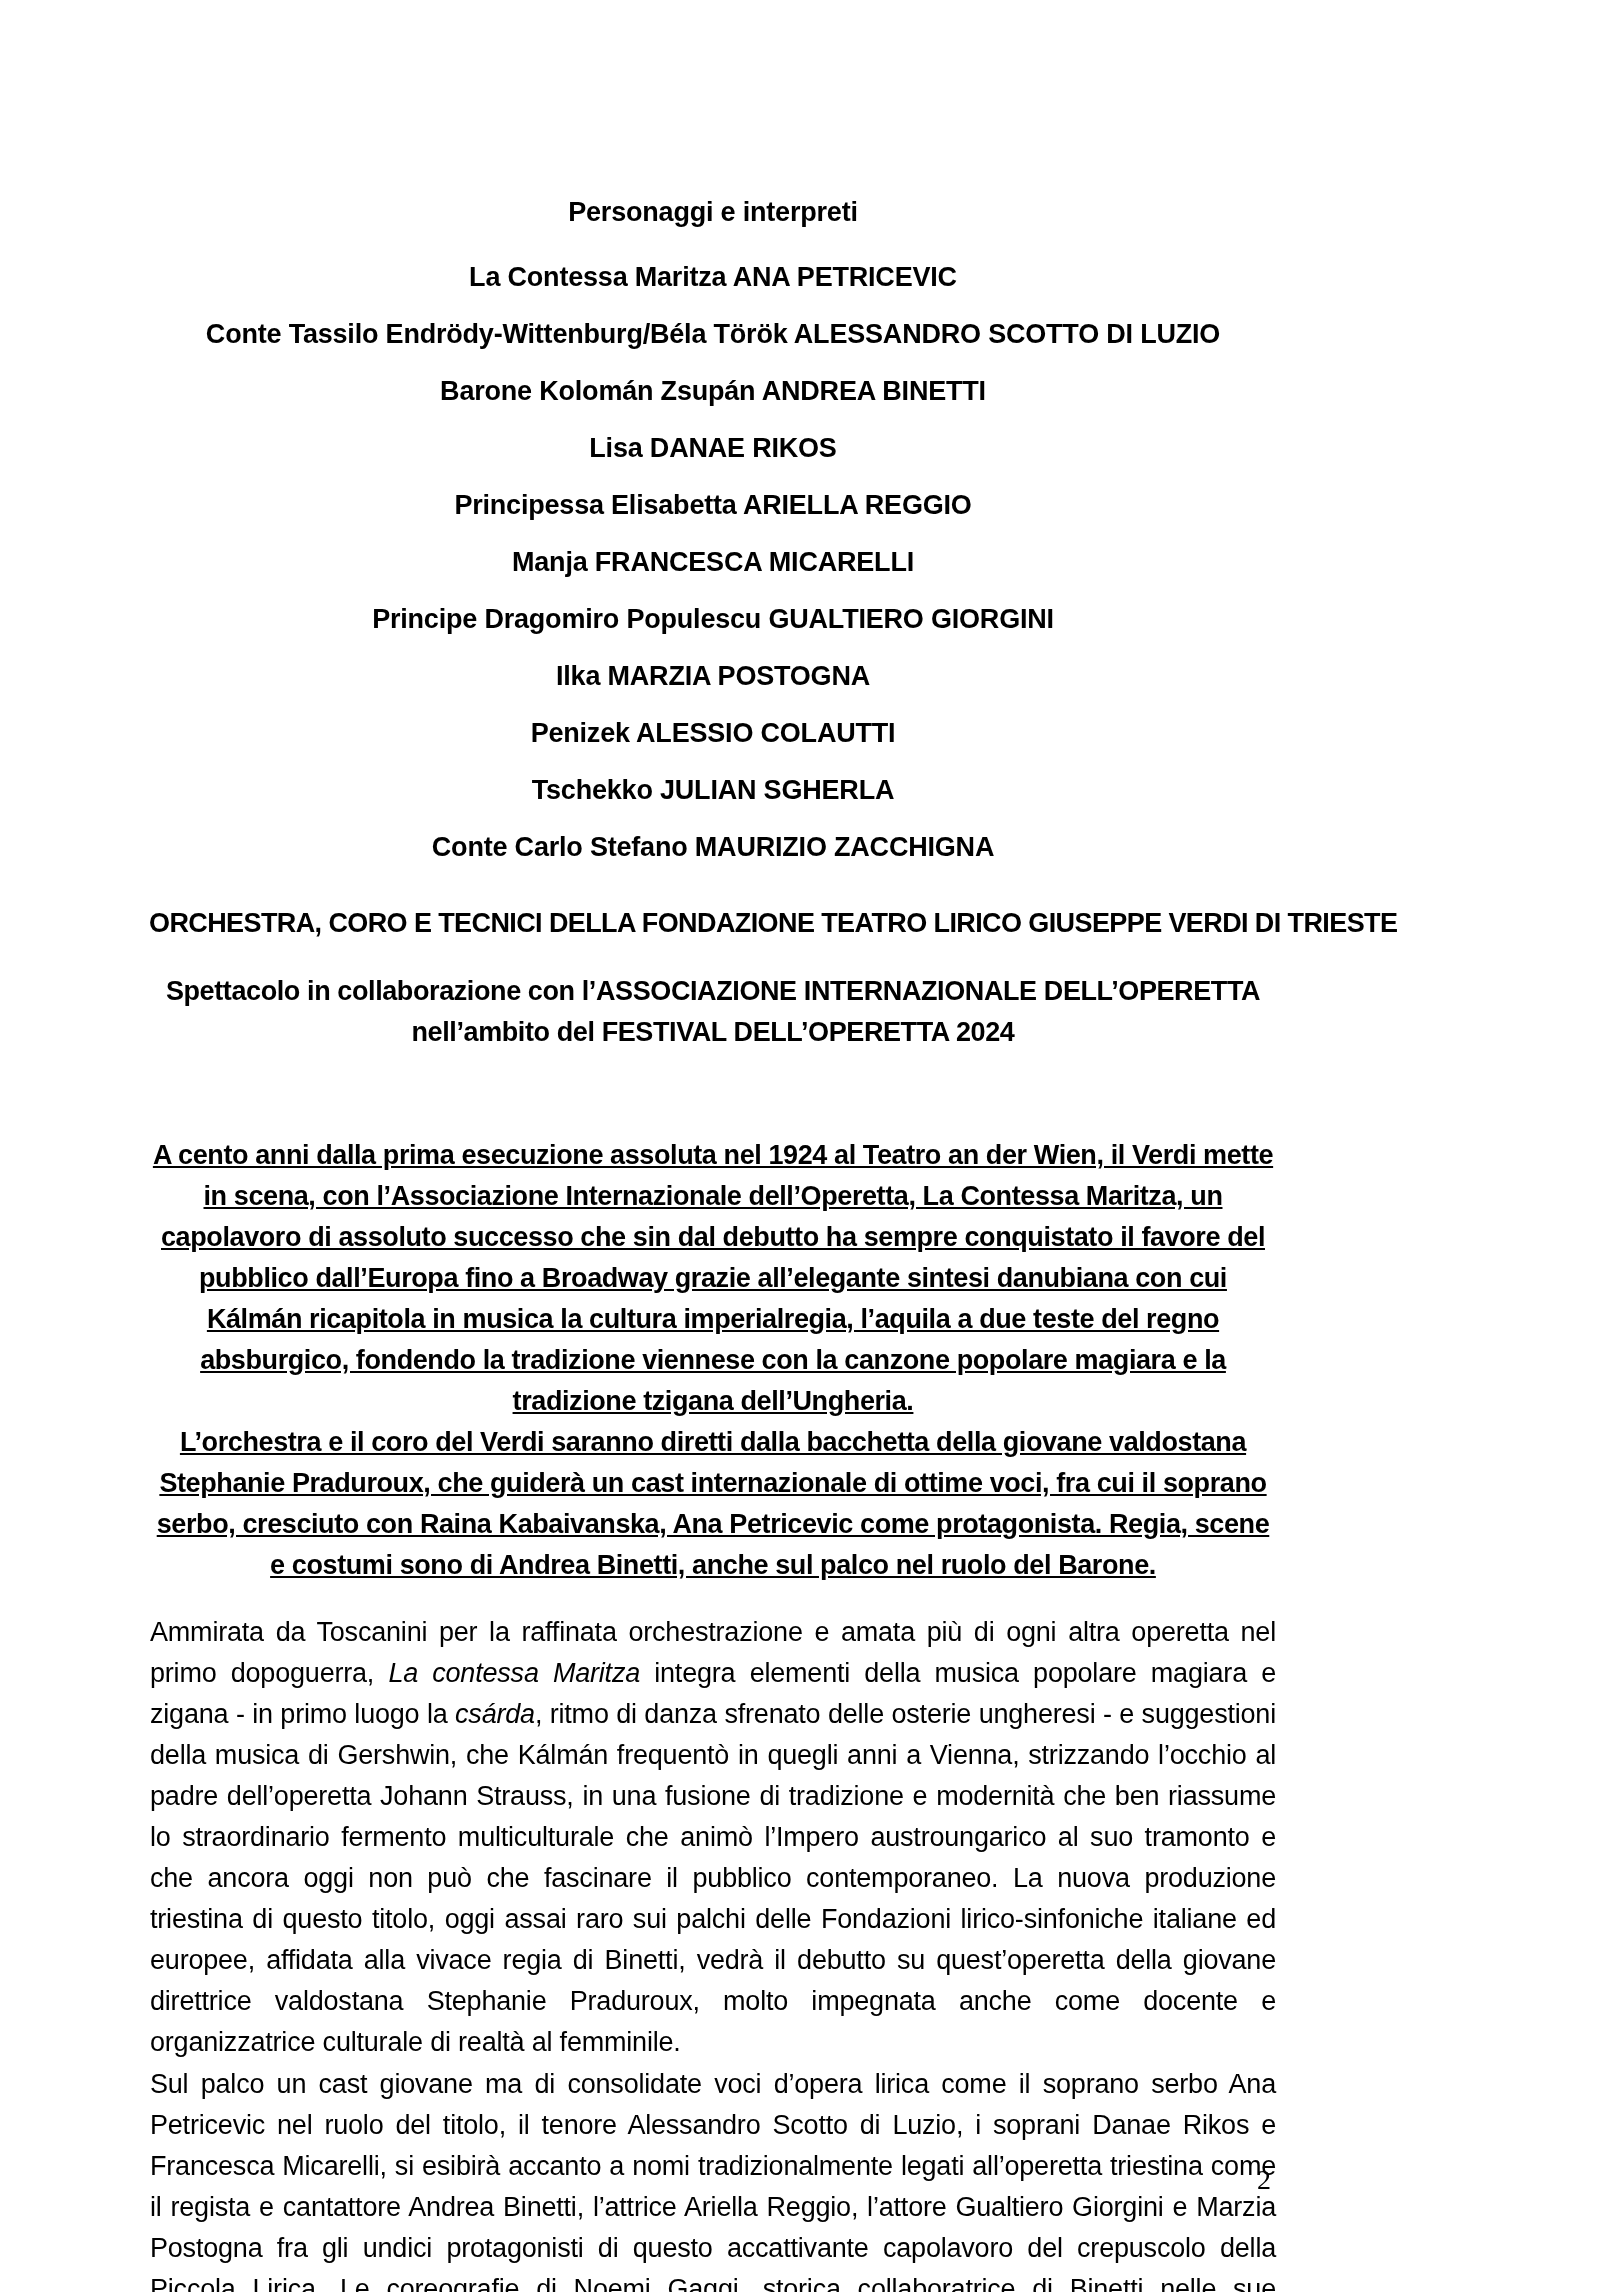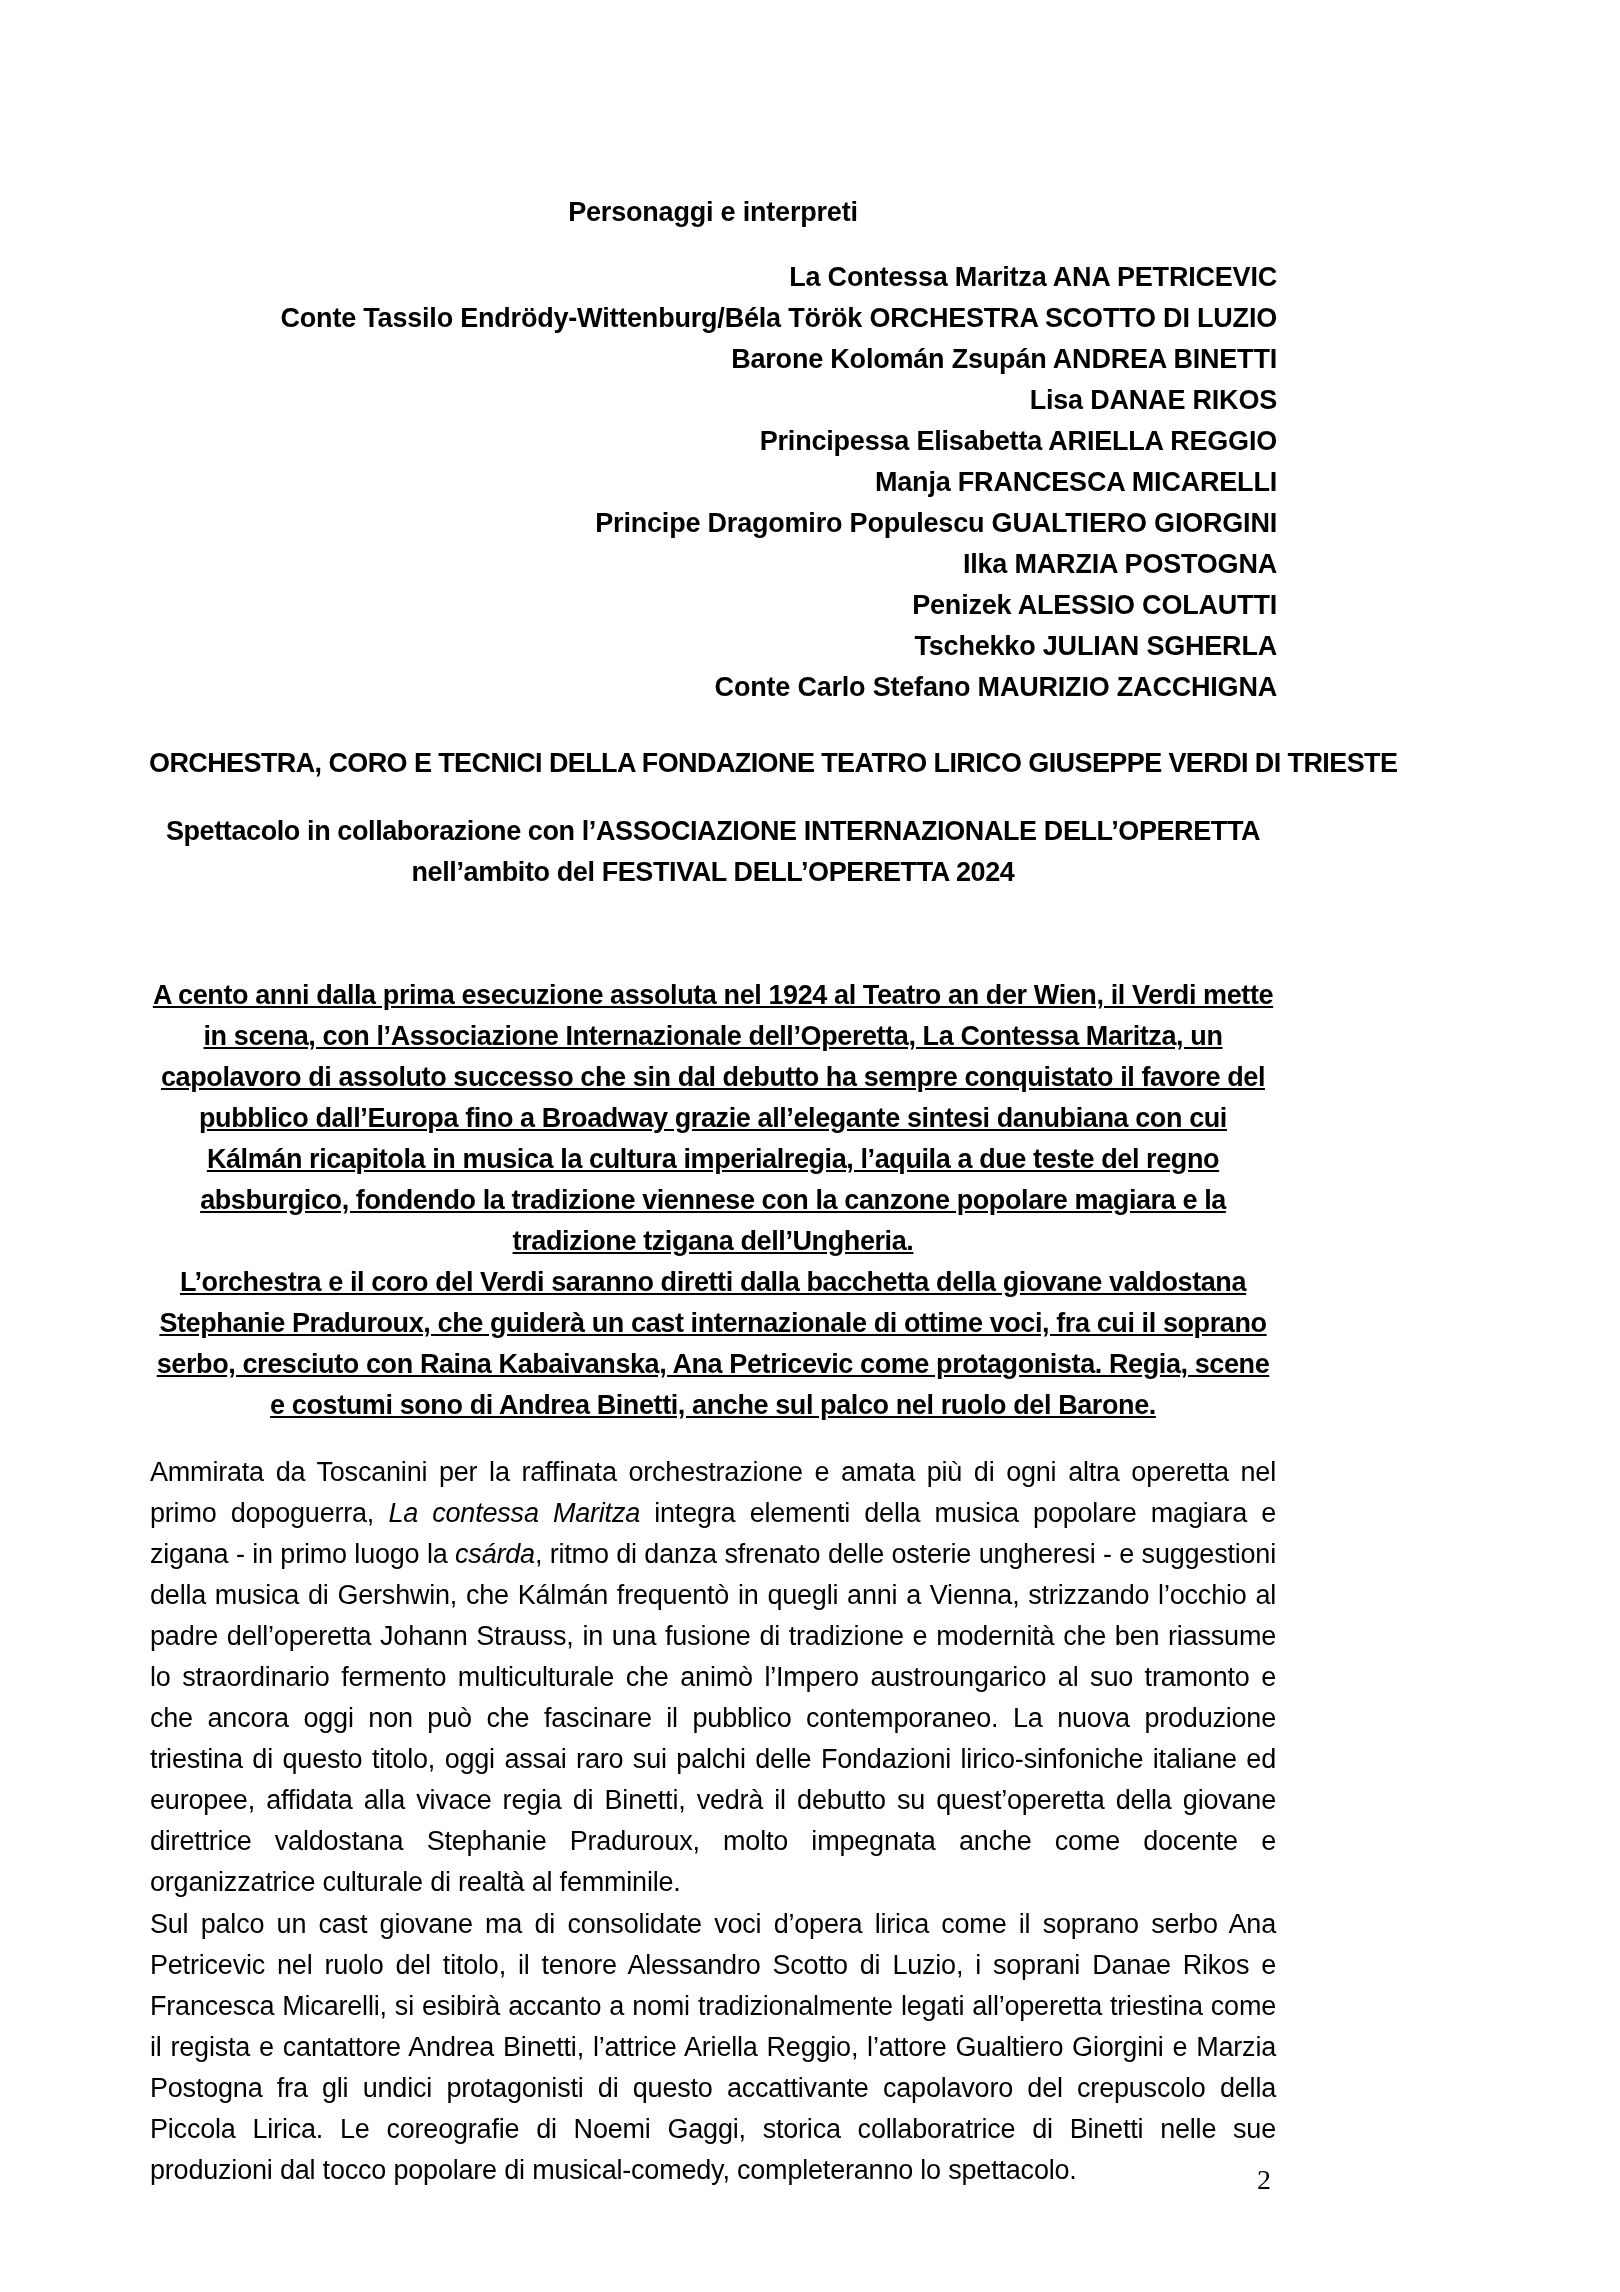--- a/index.html
+++ b/index.html
@@ -17,22 +17,22 @@
   .content { padding: 192px 148px 0 149px; }
   .heading {
     margin: 0;
     font-size: 27px;
     font-weight: 700;
     text-align: center;
     line-height: 41px;
   }
   .cast { margin-top: 23.5px; }
   .cast p {
-    margin: 0;
-    text-align: right;
+    margin: 16px;
+    text-align: center;
     font-weight: 700;
     line-height: 41px;
     white-space: nowrap;
   }
   .orchestra {
     margin: 35px 0 0 0;
     text-align: center;
     font-weight: 700;
     line-height: 41px;
     white-space: nowrap;
@@ -73,21 +73,21 @@
 </head>
 <body>
 
 <div class="page">
   <div class="content">
 
     <h1 class="heading">Personaggi e interpreti</h1>
 
     <div class="cast">
       <p>La Contessa Maritza ANA PETRICEVIC</p>
-      <p>Conte Tassilo Endrödy-Wittenburg/Béla Török ORCHESTRA SCOTTO DI LUZIO</p>
+      <p>Conte Tassilo Endrödy-Wittenburg/Béla Török ALESSANDRO SCOTTO DI LUZIO</p>
       <p>Barone Kolomán Zsupán ANDREA BINETTI</p>
       <p>Lisa DANAE RIKOS</p>
       <p>Principessa Elisabetta ARIELLA REGGIO</p>
       <p>Manja FRANCESCA MICARELLI</p>
       <p>Principe Dragomiro Populescu GUALTIERO GIORGINI</p>
       <p>Ilka MARZIA POSTOGNA</p>
       <p>Penizek ALESSIO COLAUTTI</p>
       <p>Tschekko JULIAN SGHERLA</p>
       <p>Conte Carlo Stefano MAURIZIO ZACCHIGNA</p>
     </div>

